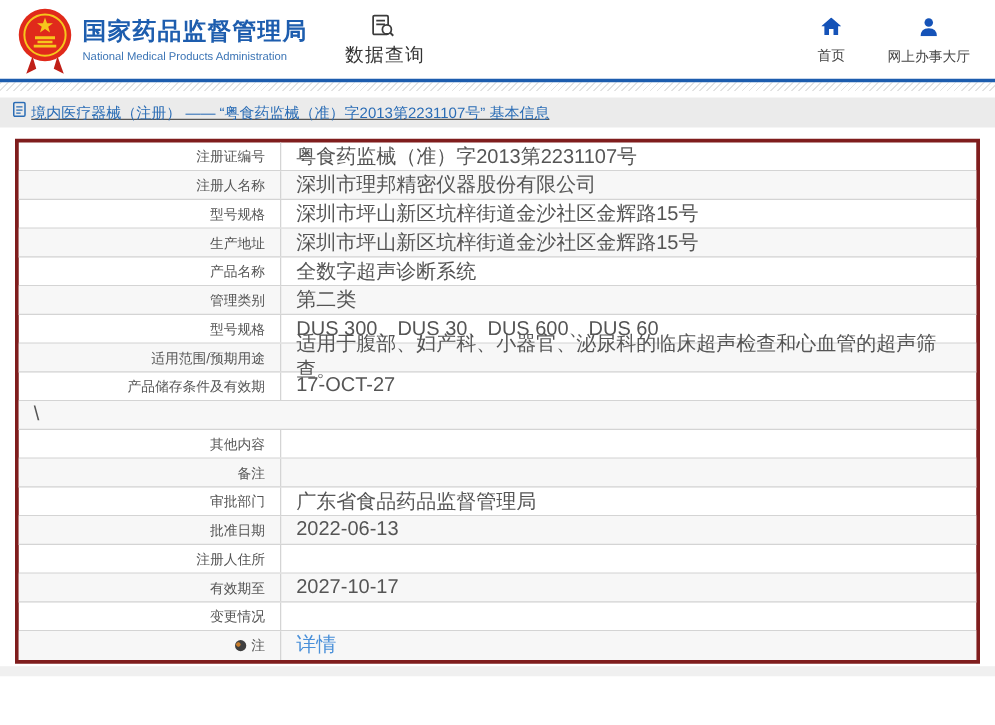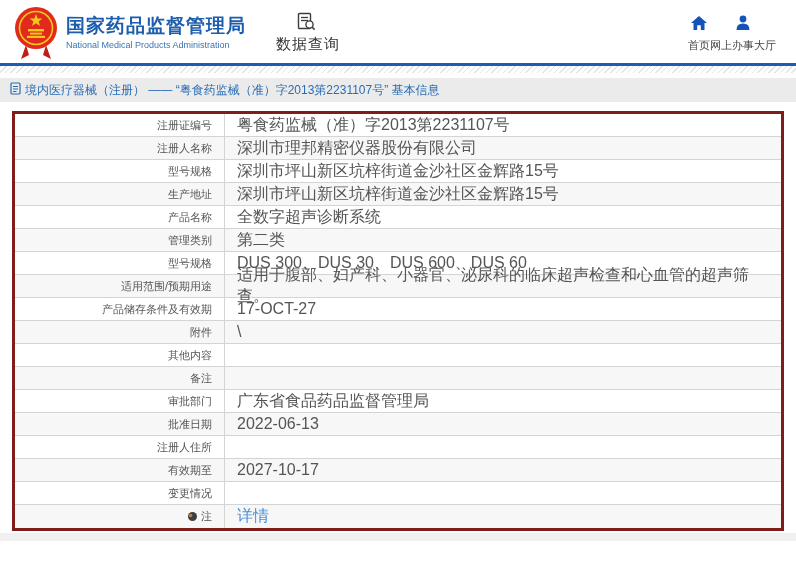--- a/index.html
+++ b/index.html
@@ -9,28 +9,28 @@
   
   .header { height:66px; border-bottom:3px solid #1d5dae; display:flex; align-items:center;
     padding:0 20px 0 12px; background:#fff; }
   .emblem { width:48px; height:58px; flex:0 0 auto; margin-top:4px; cursor:pointer; }
   .title-block { margin-left:6px; }
   .agency-name { color:#1d5dae; font-size:19px; font-weight:bold; letter-spacing:1px; line-height:24px; }
   .agency-name-en { color:#3b74b5; font-size:9px; margin-top:2px; }
   .module { display:flex; align-items:center; margin-left:26px; margin-top:2px;flex-direction:column; }
   .module-title { font-size:15px; color:#333; margin-left:4px; letter-spacing:1px; }
   .header-spacer { flex:1; }
-  .nav { display:flex; align-items:flex-end; margin-top:4px; }
+  .nav { display:flex; gap:34px; align-items:flex-start; margin-top:4px; }
   .nav-item { display:flex; flex-direction:column; align-items:center; gap:4px; cursor:pointer; }
   .nav-label { font-size:11px; color:#444; white-space:nowrap; }
 
   
   .hatch { height:7px; background:repeating-linear-gradient(135deg,#e3e3e3 0,#e3e3e3 1px,#ffffff 1px,#ffffff 4px); }
   .gap-white { height:5px; background:#fff; }
-  .breadcrumb-bar { height:24px; background:#ebebeb; display:flex; align-items:center; padding-left:10px; }
+  .breadcrumb-bar { height:24px; background:#ebebeb; display:flex; align-items:center; padding-left:10px;text-decoration:underline; }
   .breadcrumb-text { color:#2a6cb5; font-size:12px; margin-left:4px; }
 
   
   .main { padding:9px 12px 0 12px; }
   .reg-table { border:3px solid #7f1d1d; width:772px; background:#fff; }
   .row { display:flex; height:23px; }
   .row:not(:last-child) { border-bottom:1px solid #d4d4d4; }
   .row:nth-child(even) { background:#f7f7f7; }
   .row .cell-label { width:210px; border-right:1px solid #d4d4d4; display:flex; align-items:center;
      justify-content:flex-end; padding-right:12px; font-size:11px; color:#555; flex:0 0 auto; }
@@ -146,21 +146,20 @@
     </div>
     <div class="row">
       <div class="cell-label">适用范围/预期用途</div>
       <div class="cell-value">适用于腹部、妇产科、小器官、泌尿科的临床超声检查和心血管的超声筛查。</div>
     </div>
     <div class="row">
       <div class="cell-label">产品储存条件及有效期</div>
       <div class="cell-value">17-OCT-27</div>
     </div>
     <div class="row">
-      <div class="cell-label">附件</div>
       <div class="cell-value">\</div>
     </div>
     <div class="row">
       <div class="cell-label">其他内容</div>
       <div class="cell-value"></div>
     </div>
     <div class="row">
       <div class="cell-label">备注</div>
       <div class="cell-value"></div>
     </div>

